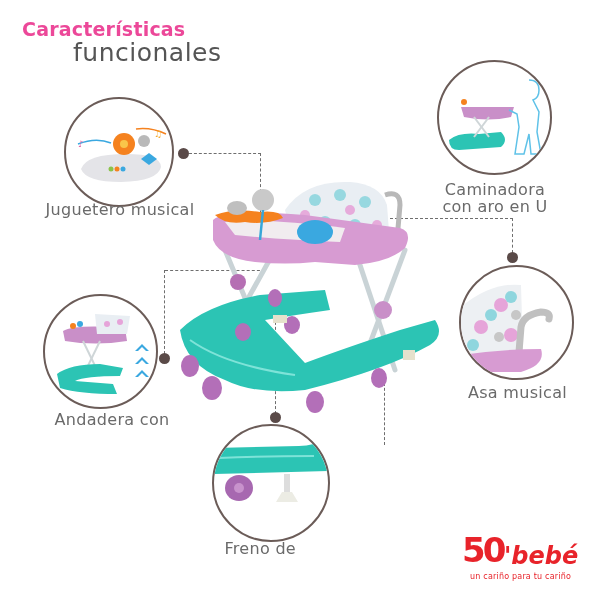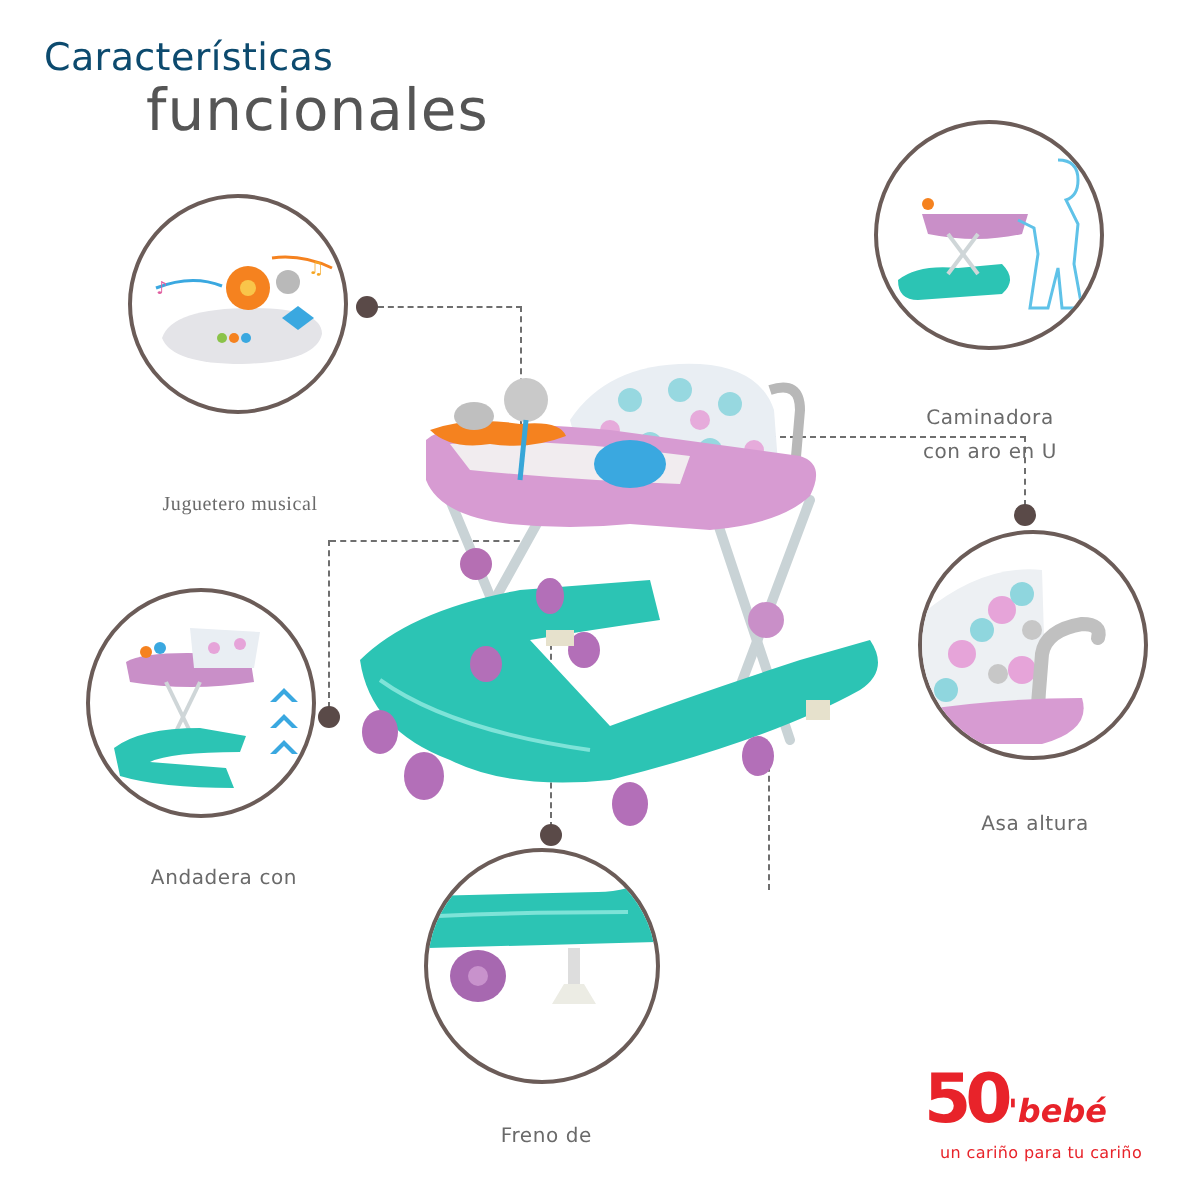--- a/index.html
+++ b/index.html
@@ -1,21 +1,21 @@
 <!DOCTYPE html>
 <html><head>
 <meta charset="utf-8">
 <style>
   * { box-sizing: border-box; margin: 0; padding: 0; }
   html, body { width: 600px; height: 600px; background: #ffffff; overflow: hidden; }
   body { position: relative; font-family: "DejaVu Sans", "Liberation Sans", sans-serif; color: #666666; }
   .abs { position: absolute; }
-  .title1 { left: 22px; top: 18px; font-size: 19px; color: #0c4a6e; font-weight: 400; letter-spacing: 0.2px; }
-  .title2 { left: 73px; top: 38px; font-size: 29px; color: #555555; letter-spacing: 0.5px; }
-  .label { font-size: 10px; color: #6a6a6a; text-align: center; line-height: 17px; letter-spacing: 0.3px; margin-top: 20px; }
+  .title1 { left: 22px; top: 18px; font-size: 19px; color: #ec4899; font-weight: 700; letter-spacing: 0.2px; }
+  .title2 { left: 73px; top: 38px; font-size: 25px; color: #555555; letter-spacing: 0.5px; }
+  .label { font-size: 16px; color: #6a6a6a; text-align: center; line-height: 17px; letter-spacing: 0.3px; }
   .circle { border: 2px solid #6b5c58; border-radius: 50%; background: #ffffff; overflow: hidden; }
   .dot { width: 11px; height: 11px; border-radius: 50%; background: #5a4a48; }
   .dline-h { border-top: 1.5px dashed #6e6e6e; height: 0; }
   .dline-v { border-left: 1.5px dashed #6e6e6e; width: 0; }
   svg { display: block; }
   .logo-num { font-family: "DejaVu Sans", sans-serif; font-weight: bold; color: #e8232a; }
   .tagline { font-size: 8px; color: #e8232a; letter-spacing: 0.2px; }
 </style>
 </head>
 <body>
@@ -104,21 +104,21 @@
     <path d="M75 60 l8 -6 l8 6 l-8 6 Z" fill="#3aa8e0"></path>
     <circle cx="45" cy="70" r="2.5" fill="#8bc34a"></circle>
     <circle cx="51" cy="70" r="2.5" fill="#f5821f"></circle>
     <circle cx="57" cy="70" r="2.5" fill="#3aa8e0"></circle>
     <path d="M12 45 Q30 38 45 44" stroke="#3aa8e0" stroke-width="1.5" fill="none"></path>
     <path d="M70 30 Q85 28 100 35" stroke="#f5821f" stroke-width="1.5" fill="none"></path>
     <text x="12" y="48" font-size="9" fill="#e05fa0">♪</text>
     <text x="88" y="38" font-size="9" fill="#f5a623">♫</text>
   </svg>
 </div>
-<div class="abs label" style="left:40px; top:224px; width:160px;font-family:Liberation Serif, serif;">Juguetero musical</div>
+<div class="abs label" style="left:40px; top:201px; width:160px;">Juguetero musical</div>
 
 <div class="abs circle" style="left:437px; top:60px; width:115px; height:115px;">
   <svg width="111" height="111" viewBox="0 0 111 111">
     <path d="M22 45 L75 45 L72 55 Q50 60 25 55 Z" fill="#c98fc8"></path>
     <path d="M10 78 Q20 70 40 72 L62 70 Q70 78 62 85 L20 88 Q10 88 10 78 Z" fill="#2cc4b4"></path>
     <line x1="35" y1="55" x2="50" y2="75" stroke="#cfd6d8" stroke-width="2"></line>
     <line x1="50" y1="55" x2="35" y2="75" stroke="#cfd6d8" stroke-width="2"></line>
     <path d="M90 18 Q100 18 100 28 Q100 36 94 38 L100 50 L98 70 L102 92 L92 92 L90 72 L85 92 L76 92 L80 65 L78 52 L70 48" stroke="#5fc2e8" stroke-width="1.5" fill="none"></path>
     <circle cx="25" cy="40" r="3" fill="#f5821f"></circle>
   </svg>
@@ -142,21 +142,21 @@
         <circle cx="12" cy="78" r="6"></circle>
       </g>
     <g fill="#c7c7c7">
         <circle cx="38" cy="70" r="5"></circle>
         <circle cx="55" cy="48" r="5"></circle>
       </g>
     <path d="M58 85 L60 60 Q62 48 80 45 Q90 45 88 52" stroke="#c0c0c0" stroke-width="7" fill="none" stroke-linecap="round"></path>
     <path d="M0 88 Q40 82 80 82 Q85 98 60 105 L0 105 Z" fill="#d79bd2"></path>
   </svg>
 </div>
-<div class="abs label" style="left:460px; top:384px; width:115px;">Asa altura</div>
+<div class="abs label" style="left:460px; top:384px; width:115px;">Asa musical</div>
 
 <div class="abs circle" style="left:43px; top:294px; width:115px; height:115px;">
   <svg width="111" height="111" viewBox="0 0 111 111">
     <path d="M18 35 Q30 28 80 32 L82 45 Q50 50 20 45 Z" fill="#c98fc8"></path>
     <path d="M50 18 L85 20 L82 38 L52 38 Z" fill="#e9eef3"></path>
     <g fill="#e6a4d9">
         <circle cx="62" cy="28" r="3"></circle>
         <circle cx="75" cy="26" r="3"></circle>
       </g>
     <line x1="38" y1="45" x2="55" y2="80" stroke="#cfd6d8" stroke-width="2"></line>
@@ -187,15 +187,15 @@
 </div>
 <div class="abs label" style="left:196px; top:540px; width:100px;text-align:right;">
   <div>Freno de</div>
 </div>
 
 <div class="abs label" style="left:352px; top:448px; width:150px;">
 </div>
 
 <div class="abs" style="left:462px; top:530px; width:130px; height:60px;">
   <div class="abs logo-num" style="left:0; top:0; font-size:34px; letter-spacing:-3px; line-height:40px;">50</div>
-  <div class="abs logo-num" style="left:42px; top:14px; font-size:16px; line-height:24px; font-style:italic;">'bebé</div>
+  <div class="abs logo-num" style="left:42px; top:14px; font-size:24px; line-height:24px; font-style:italic;">'bebé</div>
   <div class="abs tagline" style="left:8px; top:42px; white-space:nowrap;text-align:center;">un cariño para tu cariño</div>
 </div>
 
 </body></html>

